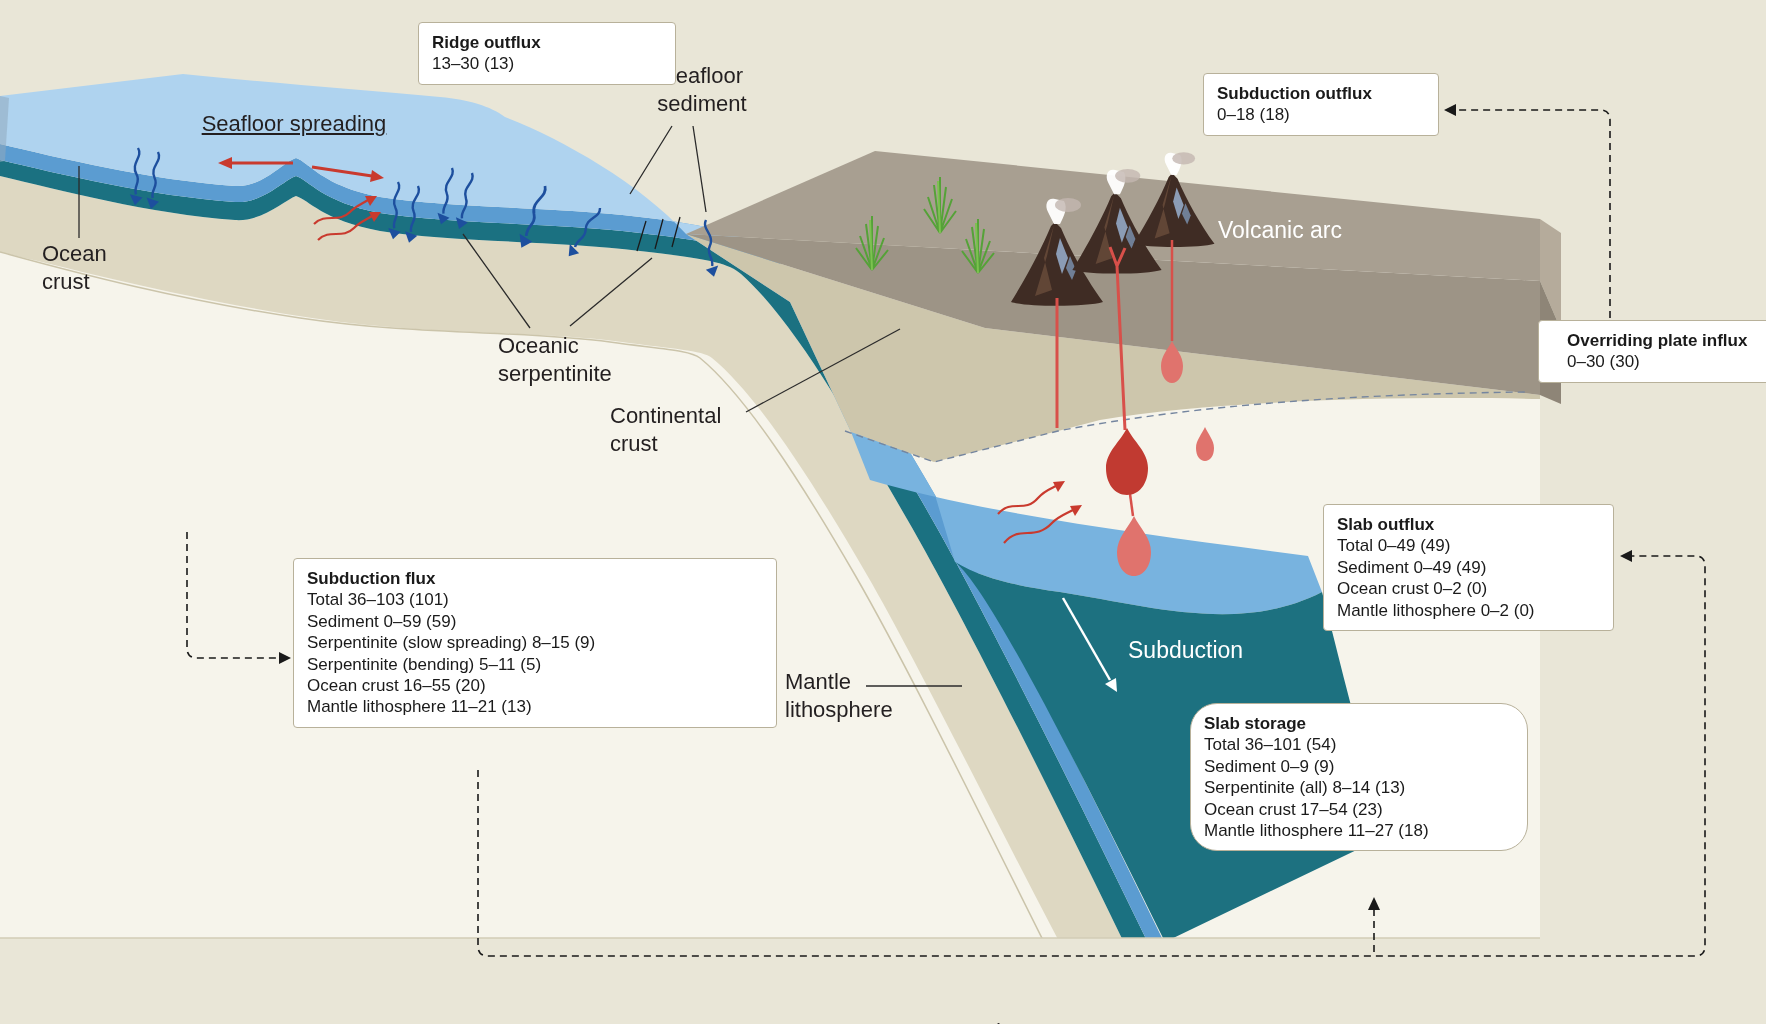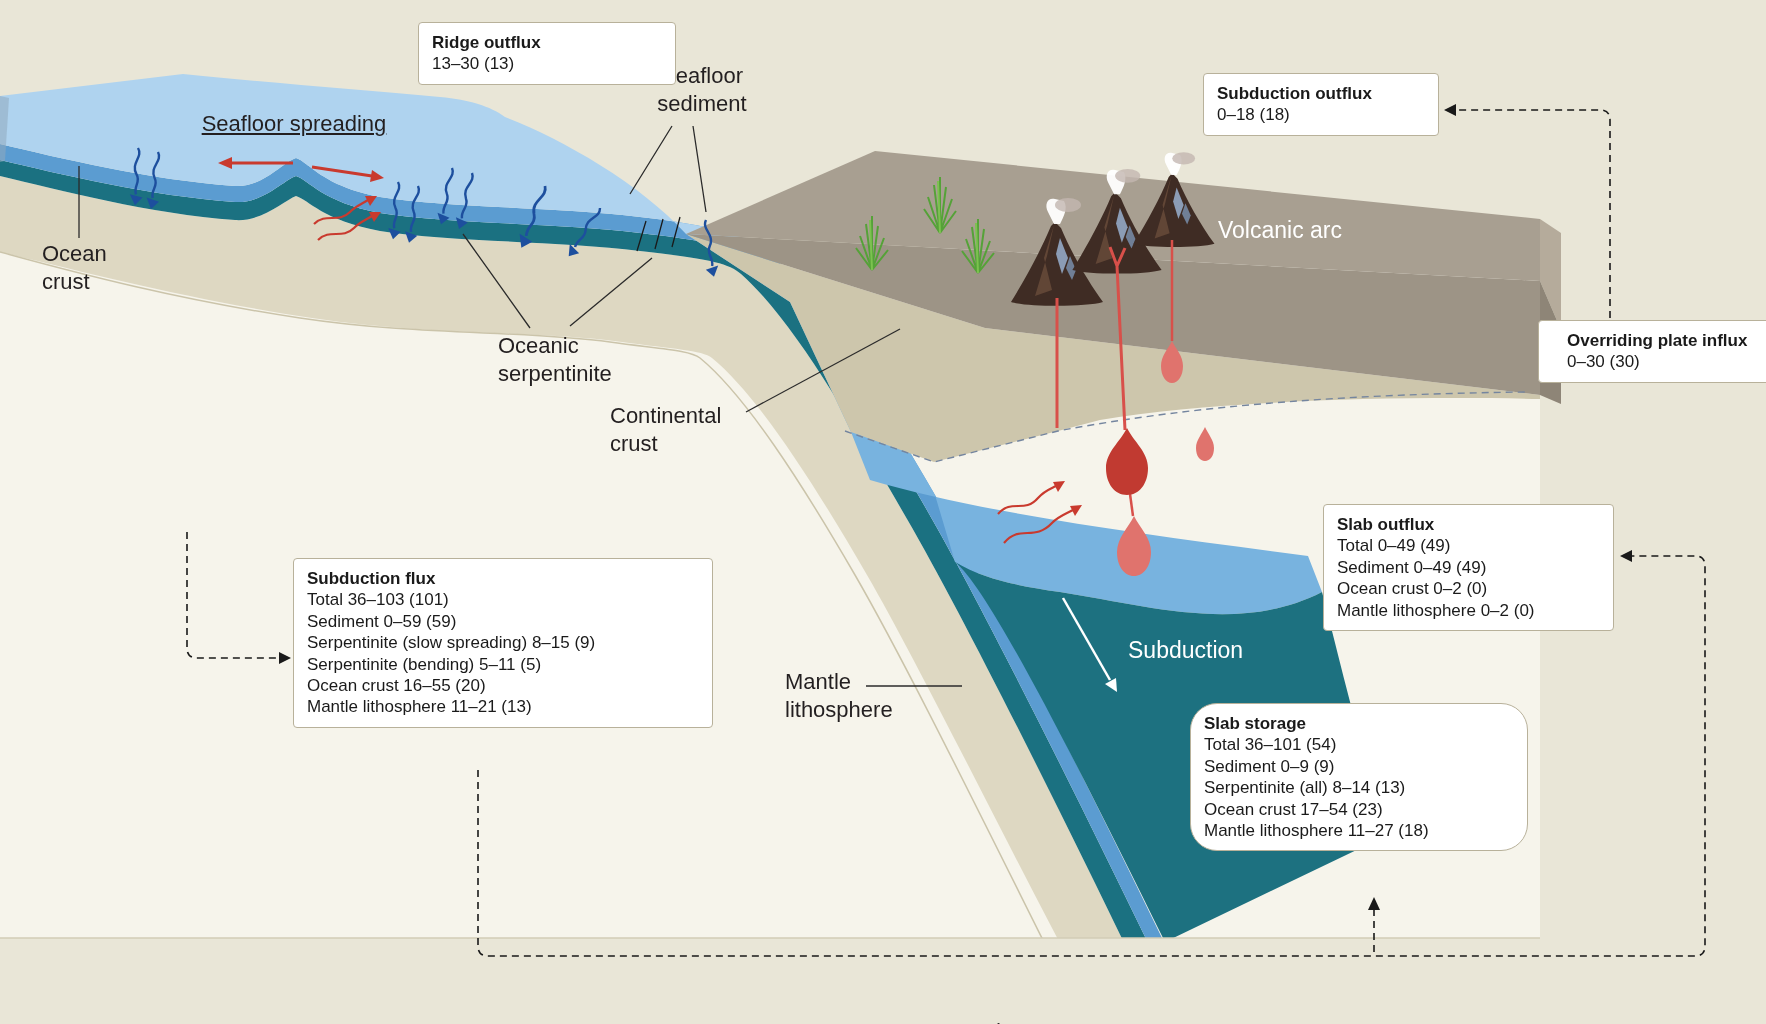--- a/index.html
+++ b/index.html
@@ -237,21 +237,21 @@
 </div>
 <div class="lbl white" style="left:1218px;top:216px;font-size:23px;">Volcanic arc</div>
 <div class="lbl white" style="left:1128px;top:636px;font-size:23px;">Subduction</div>
 
 <div class="vbox" style="left:418px;top:22px;width:258px;">
   <div class="t">Ridge outflux</div>
   <div>13–30 (13)</div>
 </div>
 
 
-<div class="vbox" style="left:293px;top:558px;width:420px;">
+<div class="vbox" style="left:293px;top:558px;width:484px;">
   <div class="t">Subduction flux</div>
   <div>Total 36–103 (101)</div>
   <div>Sediment 0–59 (59)</div>
   <div>Serpentinite (slow spreading) 8–15 (9)</div>
   <div>Serpentinite (bending) 5–11 (5)</div>
   <div>Ocean crust 16–55 (20)</div>
   <div>Mantle lithosphere 11–21 (13)</div>
 </div>
 
 <div class="vbox" style="left:1203px;top:73px;width:236px;">

